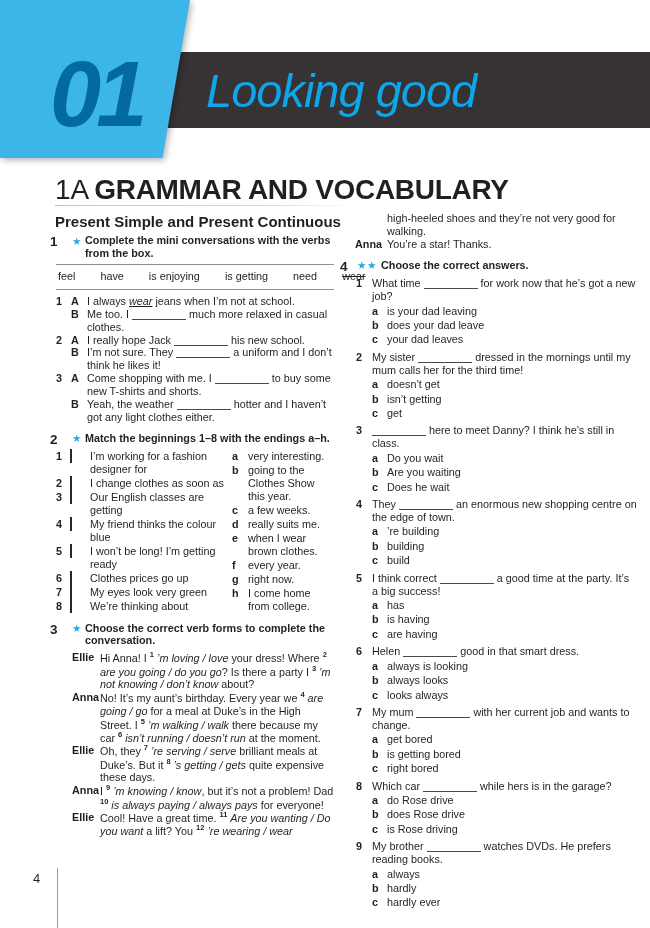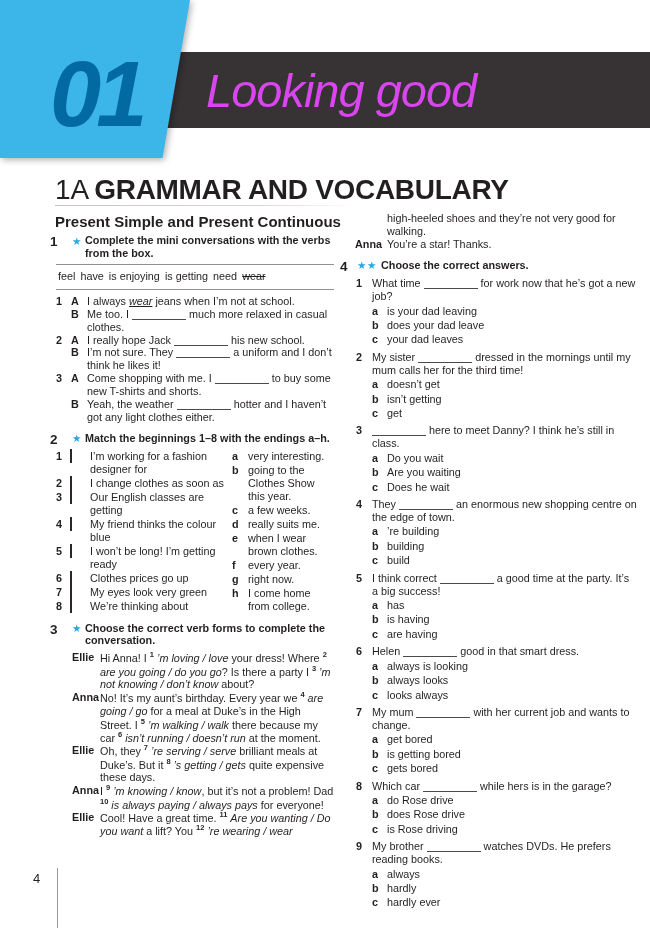--- a/index.html
+++ b/index.html
@@ -2,21 +2,21 @@
 <html><head>
 <meta charset="utf-8">
 <style>
   html,body{margin:0;padding:0;background:#e9e9e9;}
   .page{position:relative;width:650px;height:928px;background:#ffffff;overflow:hidden;
         font-family:"Liberation Sans",sans-serif;color:#231f20;}
 
   
   .banner{position:absolute;left:156px;top:52px;width:494px;height:76px;background:#373233;
           display:flex;align-items:center;}
-  .unit-title{margin-left:50px;font-size:47px;font-style:italic;letter-spacing:-1px;color:#d946ef;}
+  .unit-title{margin-left:50px;font-size:47px;font-style:italic;letter-spacing:-1px;color:#0ea5e9;}
   .flag-wrap{position:absolute;left:0;top:0;filter:drop-shadow(2px 2px 3px rgba(0,0,0,.3));}
   .flag{width:190px;height:158px;background:#3cb5e8;clip-path:polygon(0 0,100% 0,85.5% 100%,0 100%);}
   .unit-number{position:absolute;left:50px;top:48px;font-size:92px;line-height:1;font-weight:bold;
                font-style:italic;letter-spacing:-5px;color:#0369a1;}
 
   
   .section-head{position:absolute;left:55px;top:174px;font-size:28px;white-space:nowrap;}
   .sec-code{font-weight:normal;margin-right:5px;}
   .sec-title{font-weight:bold;letter-spacing:-0.3px;}
   .rule{position:absolute;left:55px;top:205px;width:300px;height:1px;
@@ -30,21 +30,21 @@
   
   .ex-head{display:grid;grid-template-columns:22px 13px 1fr;margin-bottom:4px;}
   .ex-head.two{grid-template-columns:17px 24px 1fr;}
   .ex-num{font-weight:bold;font-size:13.5px;line-height:1;padding-top:1px;}
   .stars{color:#29a9e1;font-size:10.5px;letter-spacing:0.5px;padding-top:0.5px;}
   .ex-title{font-weight:bold;}
 
   
   .wordbox{margin:2px 0 5px 6px;padding:5px 2px 6px 2px;
            border-top:1px solid #919191;border-bottom:1px solid #919191;}
-  .word{margin-right:5px;white-space:nowrap;}
+  .word{margin-right:25px;white-space:nowrap;}
   .qrow{display:grid;grid-template-columns:15px 16px 1fr;margin-left:6px;}
   .qnum,.qletter{font-weight:bold;}
 
   
   .match{display:grid;grid-template-columns:176px 1fr;margin-left:6px;margin-top:2px;}
   .beg-row{display:grid;grid-template-columns:14px 20px 1fr;margin-bottom:1px;}
   .checkbox{width:9px;height:9px;border:1.1px solid #2b2727;margin-top:2px;background:#fff;}
   .end-row{display:grid;grid-template-columns:16px 1fr;margin-bottom:1px;}
 
   
@@ -383,21 +383,21 @@
       <span>
         <span class="qstem"><span>My mum </span><span class="blank"></span><span> with her current job and wants to change.</span></span>
         <span><span class="opt">
     <span class="optletter">a</span>
     <span class="opttext">get bored</span>
   </span><span class="opt">
     <span class="optletter">b</span>
     <span class="opttext">is getting bored</span>
   </span><span class="opt">
     <span class="optletter">c</span>
-    <span class="opttext">gets bored</span>
+    <span class="opttext">right bored</span>
   </span></span>
       </span>
     </div>
   </div>
           <div class="question">
     <div class="q4">
       <span class="qnum">8</span>
       <span>
         <span class="qstem"><span>Which car </span><span class="blank"></span><span> while hers is in the garage?</span></span>
         <span><span class="opt">

